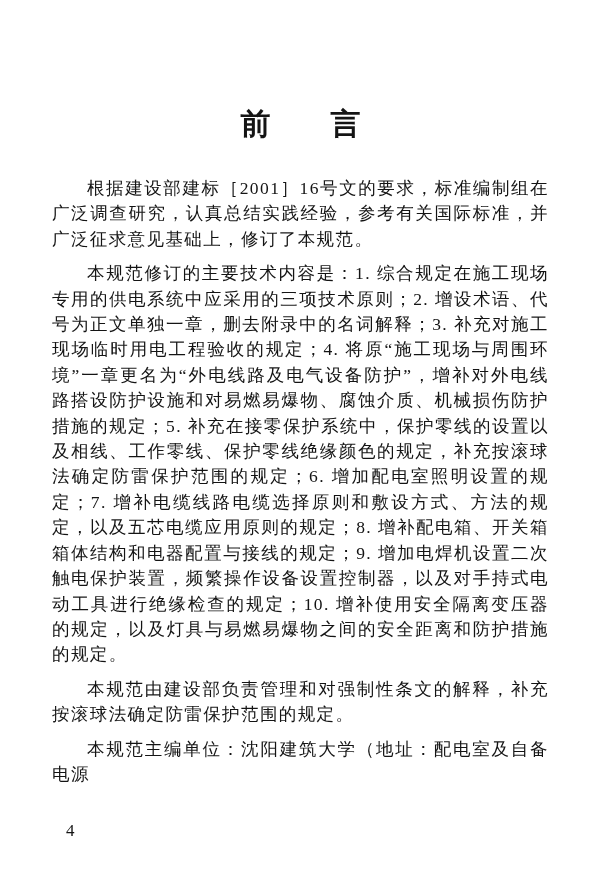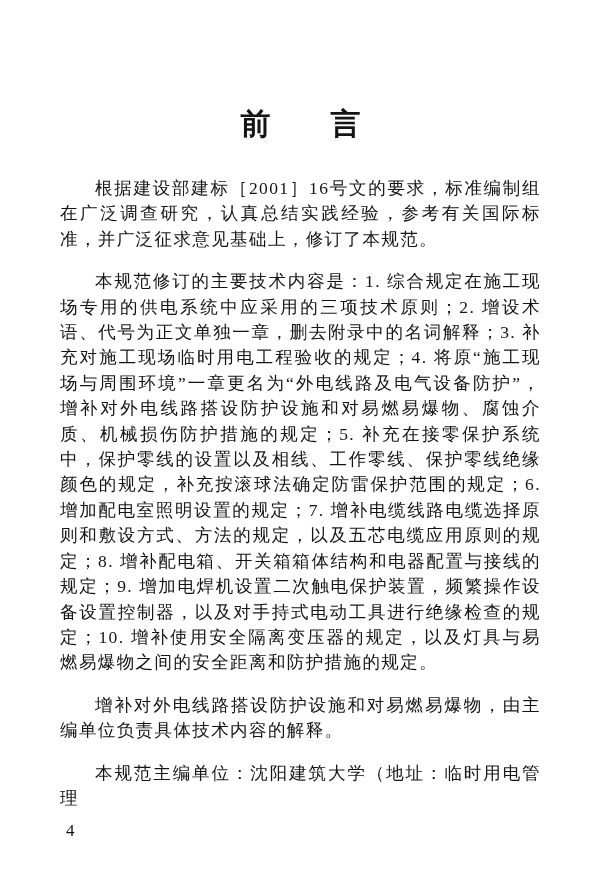--- a/index.html
+++ b/index.html
@@ -32,21 +32,21 @@
   }
   .doc-title {
     font-size: 30px;
     font-weight: bold;
     line-height: 33px;
     margin: 0 0 36px 0;
     text-align: center;
     letter-spacing: 0;
   }
   .para {
-    margin: 17px;
+    margin: 9px;
     font-size: 17.5px;
     line-height: 25.4px;
     letter-spacing: 1.4px;
     text-align: justify;
     text-justify: inter-ideograph;
     text-indent: 2em;
   }
   .page-number {
     position: absolute;
     left: 66px;
@@ -57,17 +57,17 @@
   }
 </style>
 </head>
 <body>
 
 <div class="page">
   <div class="content">
     <h1 class="doc-title">前　　言</h1>
     <p class="para">根据建设部建标［2001］16号文的要求，标准编制组在广泛调查研究，认真总结实践经验，参考有关国际标准，并广泛征求意见基础上，修订了本规范。</p>
     <p class="para">本规范修订的主要技术内容是：1. 综合规定在施工现场专用的供电系统中应采用的三项技术原则；2. 增设术语、代号为正文单独一章，删去附录中的名词解释；3. 补充对施工现场临时用电工程验收的规定；4. 将原“施工现场与周围环境”一章更名为“外电线路及电气设备防护”，增补对外电线路搭设防护设施和对易燃易爆物、腐蚀介质、机械损伤防护措施的规定；5. 补充在接零保护系统中，保护零线的设置以及相线、工作零线、保护零线绝缘颜色的规定，补充按滚球法确定防雷保护范围的规定；6. 增加配电室照明设置的规定；7. 增补电缆线路电缆选择原则和敷设方式、方法的规定，以及五芯电缆应用原则的规定；8. 增补配电箱、开关箱箱体结构和电器配置与接线的规定；9. 增加电焊机设置二次触电保护装置，频繁操作设备设置控制器，以及对手持式电动工具进行绝缘检查的规定；10. 增补使用安全隔离变压器的规定，以及灯具与易燃易爆物之间的安全距离和防护措施的规定。</p>
-    <p class="para">增补对外电线路搭设防护设施和对易燃易爆物，由主编单位负责具体技术内容的解释。</p>
-    <p class="para">本规范主编单位：沈阳建筑大学（地址：临时用电管理</p>
+    <p class="para">本规范由建设部负责管理和对强制性条文的解释，补充按滚球法确定防雷保护范围的规定。</p>
+    <p class="para">本规范主编单位：沈阳建筑大学（地址：配电室及自备电源</p>
   </div>
   <div class="page-number">4</div>
 </div>
 
 </body></html>

